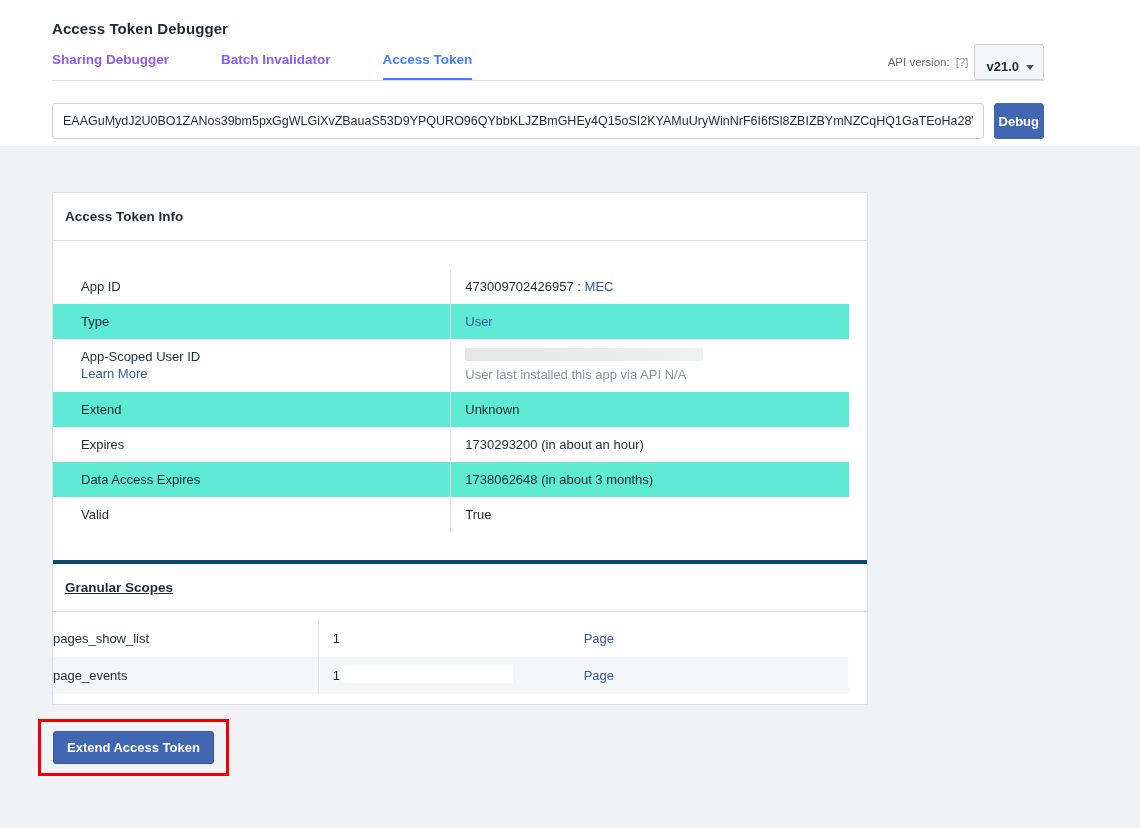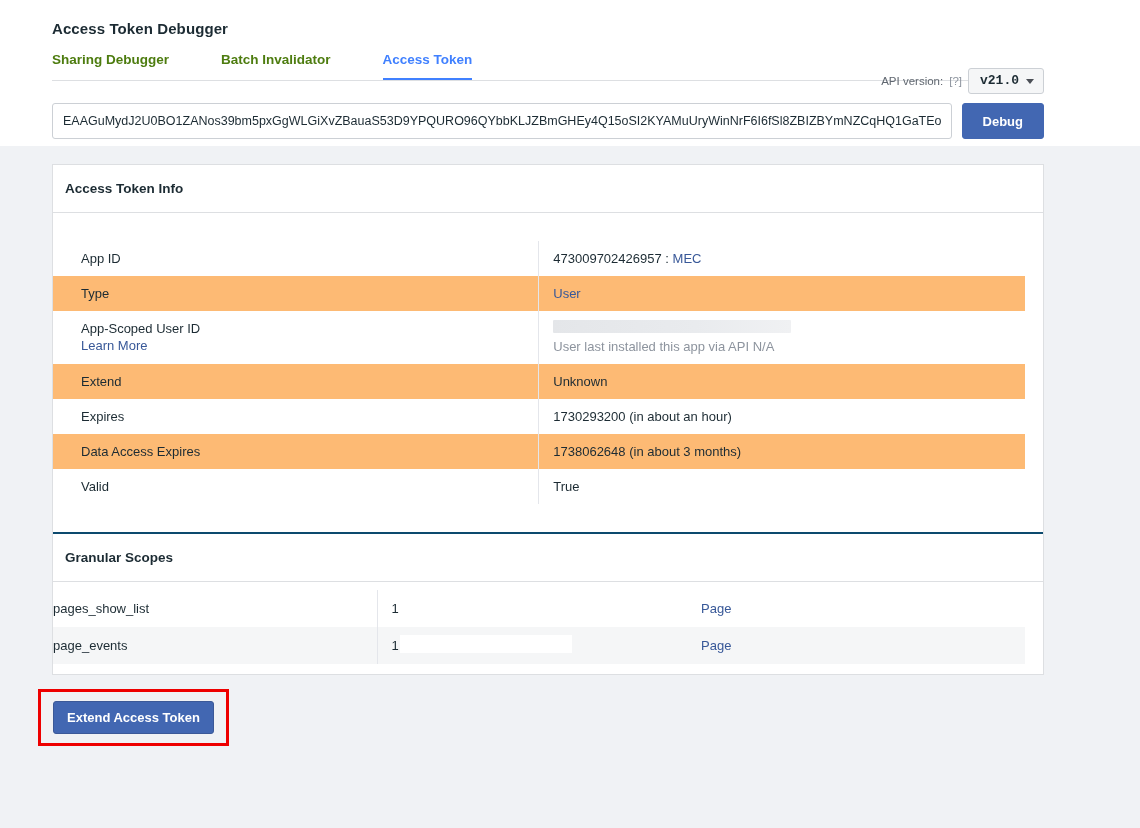--- a/index.html
+++ b/index.html
@@ -38,21 +38,21 @@
     height: 32px;
   }
   .tabs {
     display: flex;
     align-items: flex-end;
     height: 32px;
   }
   .tab {
     font-size: 13.5px;
     font-weight: bold;
-    color: #4d7c0f;
+    color: #8b5cf6;
     padding: 0 0 10px 0;
     margin-right: 52px;
     cursor: pointer;
     white-space: nowrap;
     border-bottom: 3px solid transparent;
     line-height: 16px;
   }
   .tab.active {
     color: #4080ff;
     border-bottom: 3px solid #4080ff;
@@ -61,48 +61,47 @@
     position: absolute;
     left: 52px;
     right: 96px;
     bottom: 0;
     height: 1px;
     background: #dddfe2;
   }
   .api-version {
     position: absolute;
     right: 96px;
-    top: 68px;
+    top: 44px;
     display: flex;
     align-items: center;
     gap: 6px;
   }
   .api-version-label {
     font-size: 11.5px;
     color: #606770;
   }
   .api-help {
     font-size: 11.5px;
     color: #8d949e;
     cursor: pointer;
   }
   .version-select {
     border: 1px solid #ccd0d5;
     border-radius: 3px;
     background: #f5f6f7;
     font-size: 13px;
     font-weight: bold;
     color: #1c2b33;
-    padding: 5px 9px 5px 11px;
+    padding: 15px 9px 5px 11px;
     display: flex;
     align-items: center;
     gap: 7px;
     cursor: pointer;
     line-height: 14px;
-    font-family: Liberation Mono, monospace;
   }
   .caret-down {
     width: 0; height: 0;
     border-left: 4px solid transparent;
     border-right: 4px solid transparent;
     border-top: 5px solid #4b4f56;
   }
 
   
   .token-row {
@@ -130,36 +129,37 @@
     min-width: 0;
   }
   .debug-btn {
     background: #4267b2;
     color: #ffffff;
     border: 1px solid #4267b2;
     border-radius: 3px;
     font-size: 13px;
     font-weight: bold;
     font-family: "Liberation Sans", sans-serif;
-    padding: 0 20px;
+    padding: 0 4px;
     height: 36px;
     cursor: pointer;
     white-space: nowrap;
   }
 
   
   .content {
     padding: 18px 0 0 0;
   }
   .card {
     margin-left: 52px;
-    width: 992px;
+    width: 816px;
     background: #ffffff;
     border: 1px solid #dddfe2;
     box-sizing: border-box;
+    margin-top: 28px;
   }
   .card-header {
     padding: 16px 0 16px 12px;
     border-bottom: 1px solid #dddfe2;
   }
   .card-header-title {
     font-size: 13.5px;
     font-weight: bold;
     color: #1c2b33;
   }
@@ -180,21 +180,21 @@
     width: 186px;
     padding-left: 28px;
     color: #1c2b33;
     box-sizing: border-box;
     border-right: 1px solid #e4e6eb;
   }
   .info-table td.value {
     padding-left: 14px;
     padding-right: 14px;
   }
-  .info-table tr.striped td { background: #fdba74; }
+  .info-table tr.striped td { background: #5eead4; }
   .info-table tr.last-cell td.label,
   .info-table tr td.endpad { }
   .endpad { width: 18px; padding: 0 !important; background: #fff !important; }
 
   a.link, .link {
     color: #385898;
     text-decoration: none;
     cursor: pointer;
   }
   .muted {
@@ -367,21 +367,21 @@
 
 
       <tr class="spacer-row">
             <td></td>
             <td></td>
             <td class="endpad"></td>
           </tr>
     </tbody>
       </table>
 
-    <div class="card-header" style="border-top:2px solid #0c4a6e;">
+    <div class="card-header" style="border-top:4px solid #0c4a6e;text-decoration:underline;">
       <span class="card-header-title">Granular Scopes</span>
     </div>
 
     <table class="gran-table">
       <tbody>
           <tr class="spacer-row">
             <td style="height:8px;padding:0;"></td>
             <td style="padding:0;"></td>
             <td style="padding:0;"></td>
             <td class="endpad"></td>

